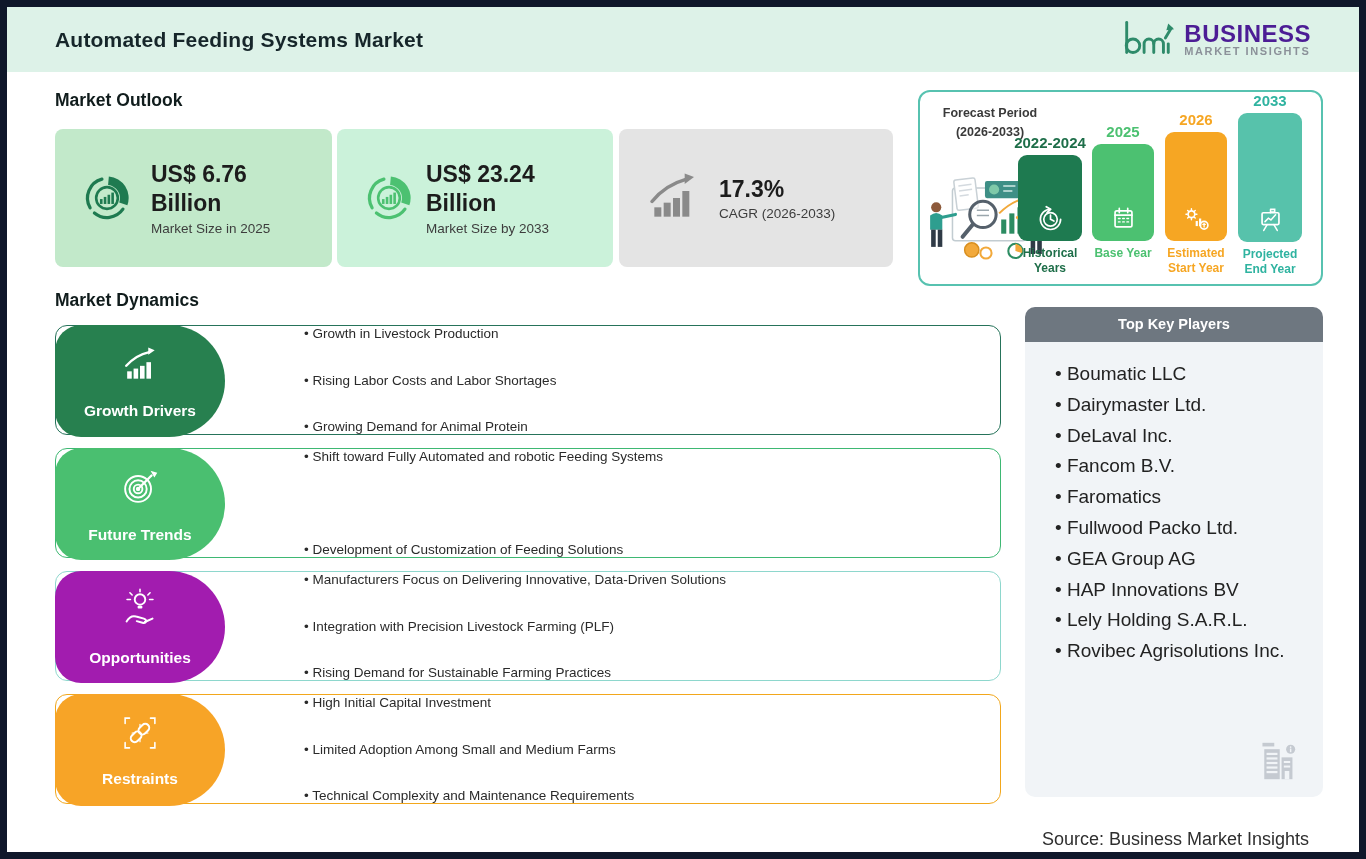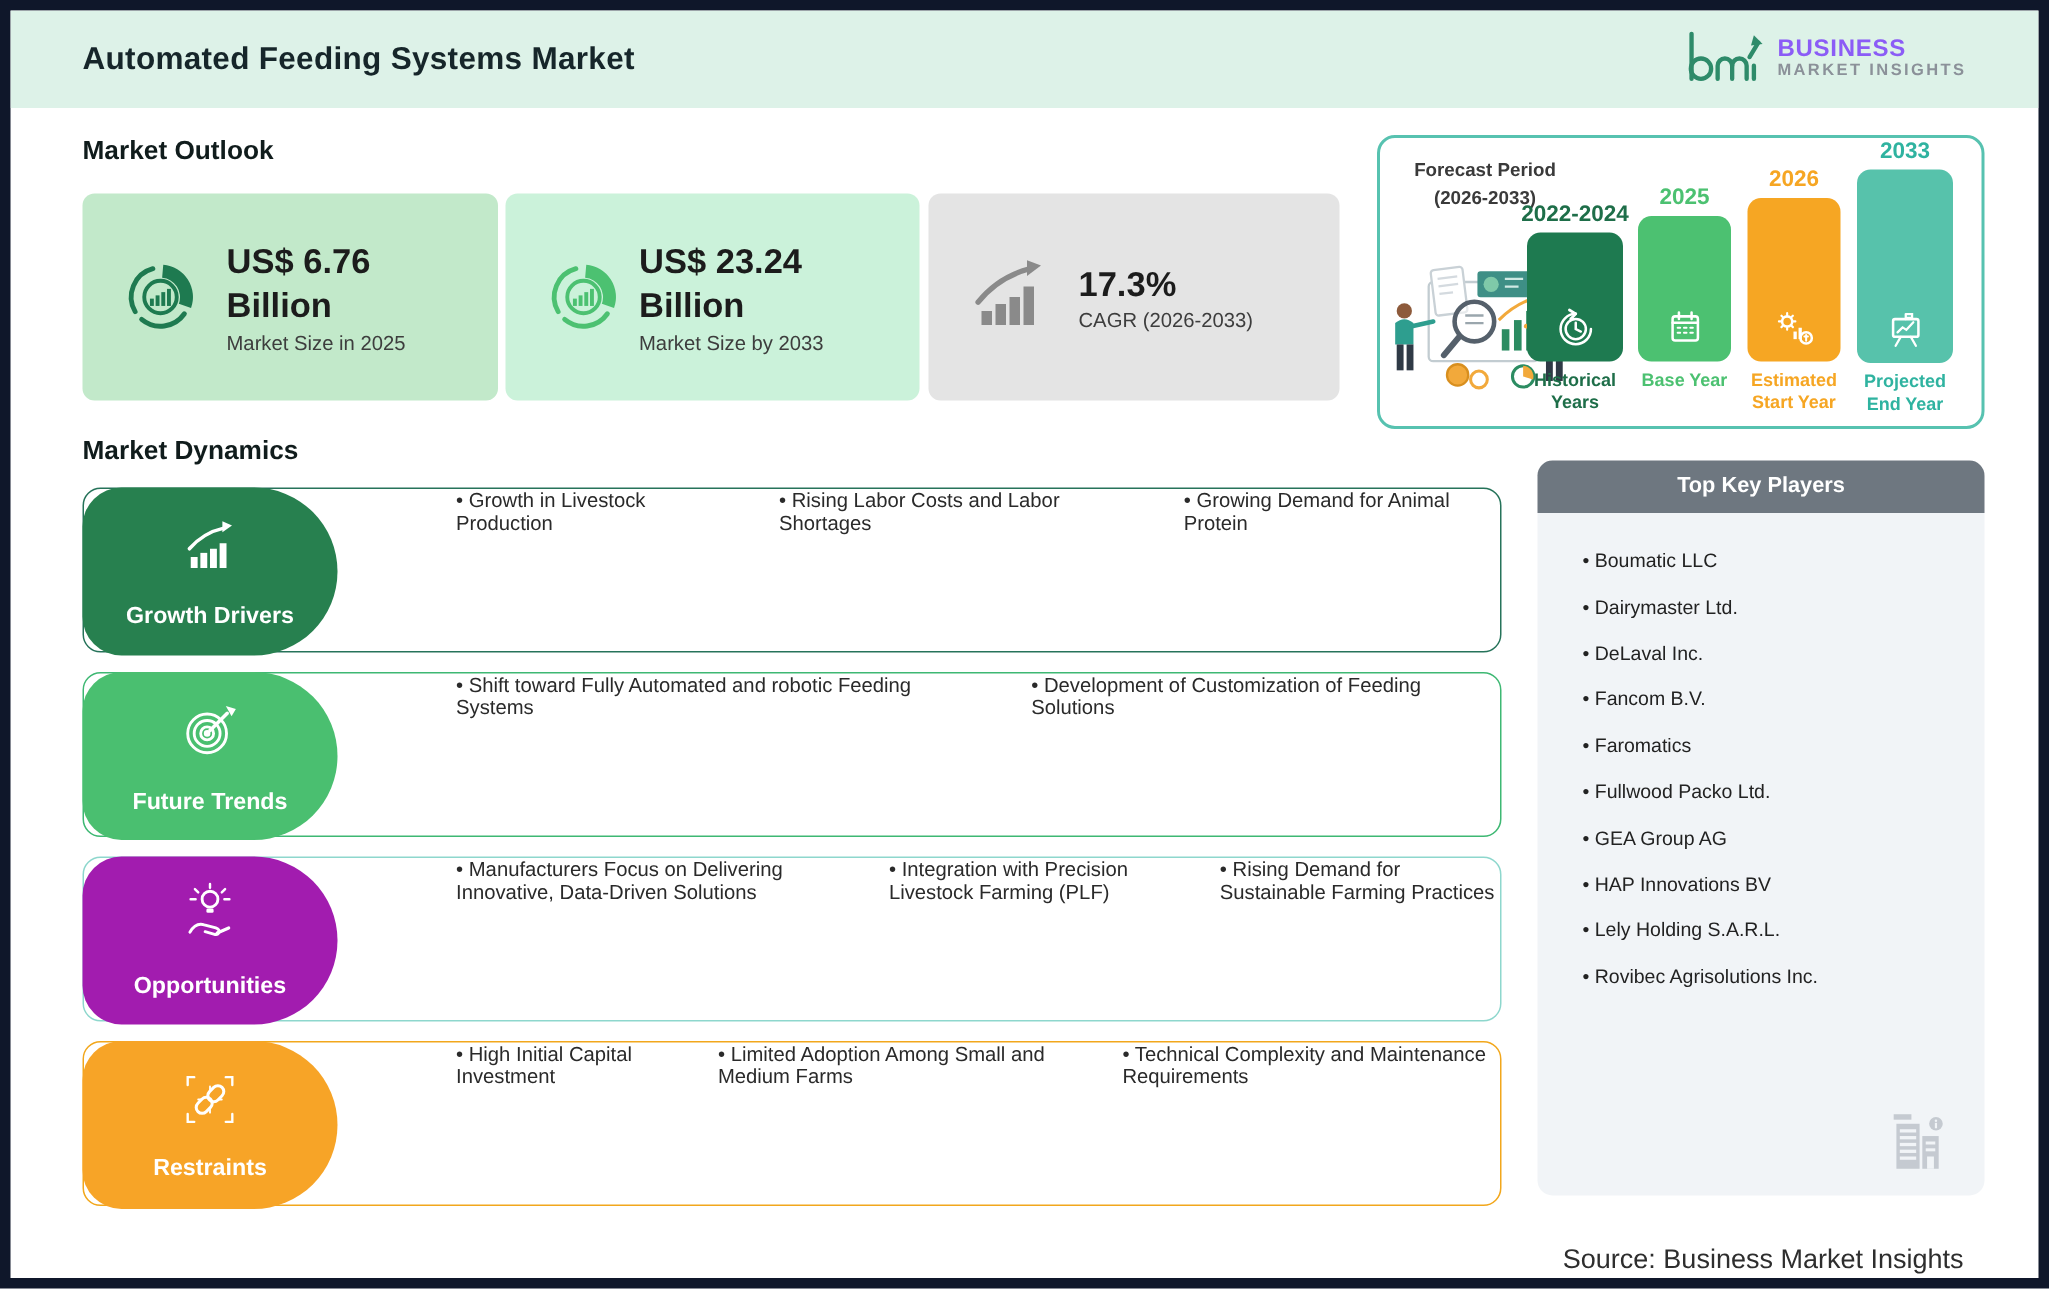--- a/index.html
+++ b/index.html
@@ -6,21 +6,21 @@
   body { background:#fff; font-family:"Liberation Sans", sans-serif; }
   .canvas { position:relative; width:1366px; height:859px; background:#fff;
             border:7px solid #0f172a; overflow:hidden; }
 
   
   .header { position:absolute; left:0; top:0; width:100%; height:65px; background:#ddf2e8; }
   .header-title { position:absolute; left:48px; top:0; line-height:65px;
                   font-size:21px; font-weight:bold; color:#16262a; letter-spacing:.2px; }
   .logo { position:absolute; right:48px; top:10px; display:flex; align-items:center; gap:8px; }
   .logo-text { display:flex; flex-direction:column; line-height:1.05; }
-  .logo-line1 { font-size:16px; font-weight:bold; color:#8b5cf6; letter-spacing:.5px; }
+  .logo-line1 { font-size:24px; font-weight:bold; color:#4c1d95; letter-spacing:.5px; }
   .logo-line2 { font-size:11px; font-weight:bold; color:#8b9199; letter-spacing:1.6px; }
 
   
   .section-heading { position:absolute; left:48px; font-size:17.5px; font-weight:bold; color:#101c1c; }
   .h-outlook { top:83px; }
   .h-dynamics { top:283px; }
 
   
   .card { position:absolute; top:122px; height:138px; border-radius:8px;
           display:flex; align-items:center; padding-left:26px; gap:18px; }
@@ -59,33 +59,33 @@
   .row-2 { top:441px; border:1px solid #3eb873; }
   .row-3 { top:564px; border:1px solid #8ed7cd; }
   .row-4 { top:687px; border:1px solid #f2a71c; }
   .dyn-pill { position:absolute; left:-1px; top:-1px; width:170px; height:112px;
               border-radius:26px 56px 56px 26px; color:#fff; display:flex;
               flex-direction:column; align-items:center; justify-content:center; gap:16px; }
   .pill-1 { background:#27804f; } .pill-2 { background:#4abf70; }
   .pill-3 { background:#a21caf; } .pill-4 { background:#f7a427; }
   .dyn-pill-label { font-size:15.5px; font-weight:bold; }
   .dyn-bullets { position:absolute; left:248px; top:0; height:100%; list-style:none;
-                 display:flex; flex-direction:row; justify-content:flex-end; gap:32px; }
+                 display:flex; flex-direction:column; justify-content:space-between; gap:11px; }
   .dyn-bullets li { font-size:13.5px; color:#2a2a2a; }
   .dyn-bullets li::before { content:"• "; color:#2a2a2a; }
 
   
   .players { position:absolute; left:1018px; top:300px; width:298px; }
   .players-header { height:35px; background:#6e7780; border-radius:10px 10px 0 0;
                     color:#fff; font-size:14.5px; font-weight:bold; text-align:center;
                     line-height:35px; }
   .players-body { position:relative; height:455px; background:#f1f4f7;
                   border-radius:0 0 10px 10px; }
   .players-body ul { list-style:none; padding:17px 0 0 30px; }
-  .players-body li { font-size:13px; color:#222; line-height:30.8px; }
+  .players-body li { font-size:19px; color:#222; line-height:30.8px; }
   .players-body li::before { content:"• "; }
   .players-buildings { position:absolute; right:26px; bottom:12px; }
 
   
   .source { position:absolute; top:822px; right:50px; font-size:18px; color:#2e2e2e; }
 
   svg { display:block; }
 </style>
 </head>
 <body>

